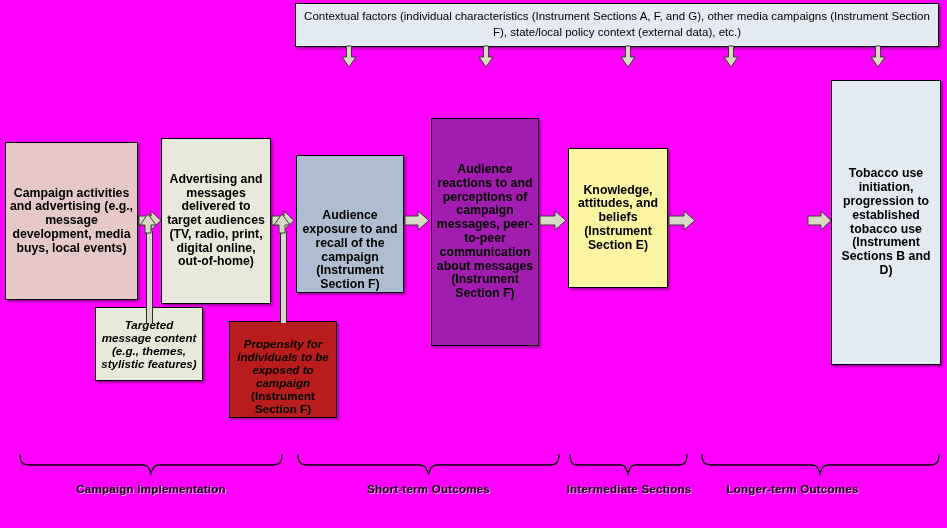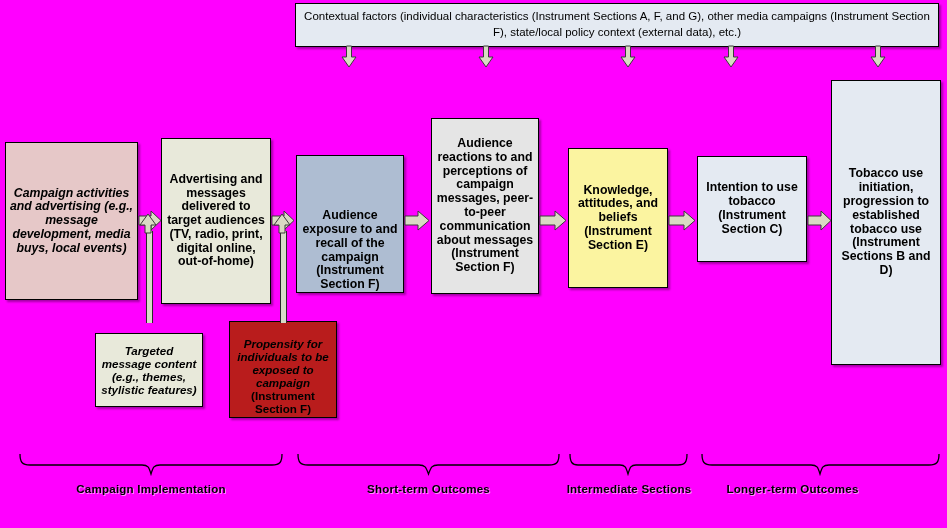--- a/index.html
+++ b/index.html
@@ -41,55 +41,54 @@
     left: 295px; top: 3px; width: 644px; height: 44px;
     background: #e4eaf2;
     font-size: 11.5px;
     font-weight: normal;
     line-height: 1.35;
   }
   #n1 {
     left: 5px; top: 142px; width: 133px; height: 158px;
     background: #e6c8c8;
     font-size: 12.3px;
-    font-style: italic;
   }
   #n2 {
     left: 161px; top: 138px; width: 110px; height: 166px;
     background: #e8e9da;
     font-size: 12.3px;
   }
   #n3 {
     left: 296px; top: 155px; width: 108px; height: 138px;
     background: #aebdd2;
     font-size: 12.3px;
     align-items: flex-end;
   }
   #n4 {
-    left: 431px; top: 118px; width: 108px; height: 176px;
-    background: #e5e5e5;
+    left: 431px; top: 118px; width: 108px; height: 228px;
+    background: #a21caf;
     font-size: 12.3px;
   }
   #n5 {
     left: 568px; top: 148px; width: 100px; height: 140px;
     background: #fbf4a0;
     font-size: 12.3px;
   }
   #n6 {
     left: 697px; top: 156px; width: 110px; height: 106px;
     background: #e4eaf2;
     font-size: 12.3px;
   }
   #n7 {
     left: 831px; top: 80px; width: 110px; height: 285px;
     background: #e4eaf2;
     font-size: 12.3px;
   }
   #sub1 {
-    left: 95px; top: 333px; width: 108px; height: 74px;
+    left: 95px; top: 307px; width: 108px; height: 74px;
     background: #e8e9da;
     font-size: 11.6px;
     font-style: italic;
   }
   #sub2 {
     left: 229px; top: 321px; width: 108px; height: 97px;
     background: #b91c1c;
     font-size: 11.6px;
     font-style: italic;
   }
@@ -159,23 +158,20 @@
   </div>
 
   <div class="node" id="n4">
     <span class="txt">Audience reactions to and perceptions of campaign messages, peer-to-peer communication about messages (Instrument Section F)</span>
   </div>
 
   <div class="node" id="n5">
     <span class="txt">Knowledge, attitudes, and beliefs (Instrument Section E)</span>
   </div>
 
-  <div class="node" id="n6">
-    <span class="txt">Intention to use tobacco (Instrument Section C)</span>
-  </div>
 
   <div class="node" id="n7">
     <span class="txt">Tobacco use initiation, progression to established tobacco use (Instrument Sections B and D)</span>
   </div>
 
   <svg class="arrow-svg" style="left:139px; top:210px;" width="23" height="21">
     <path d="M0,6 L12,6 L12,1 L22,10.5 L12,20 L12,15 L0,15 Z" fill="#d9dac3" stroke="#3a3a3a" stroke-width="1"></path>
   </svg>
   <svg class="arrow-svg" style="left:272px; top:210px;" width="23" height="21">
     <path d="M0,6 L12,6 L12,1 L22,10.5 L12,20 L12,15 L0,15 Z" fill="#d9dac3" stroke="#3a3a3a" stroke-width="1"></path>

